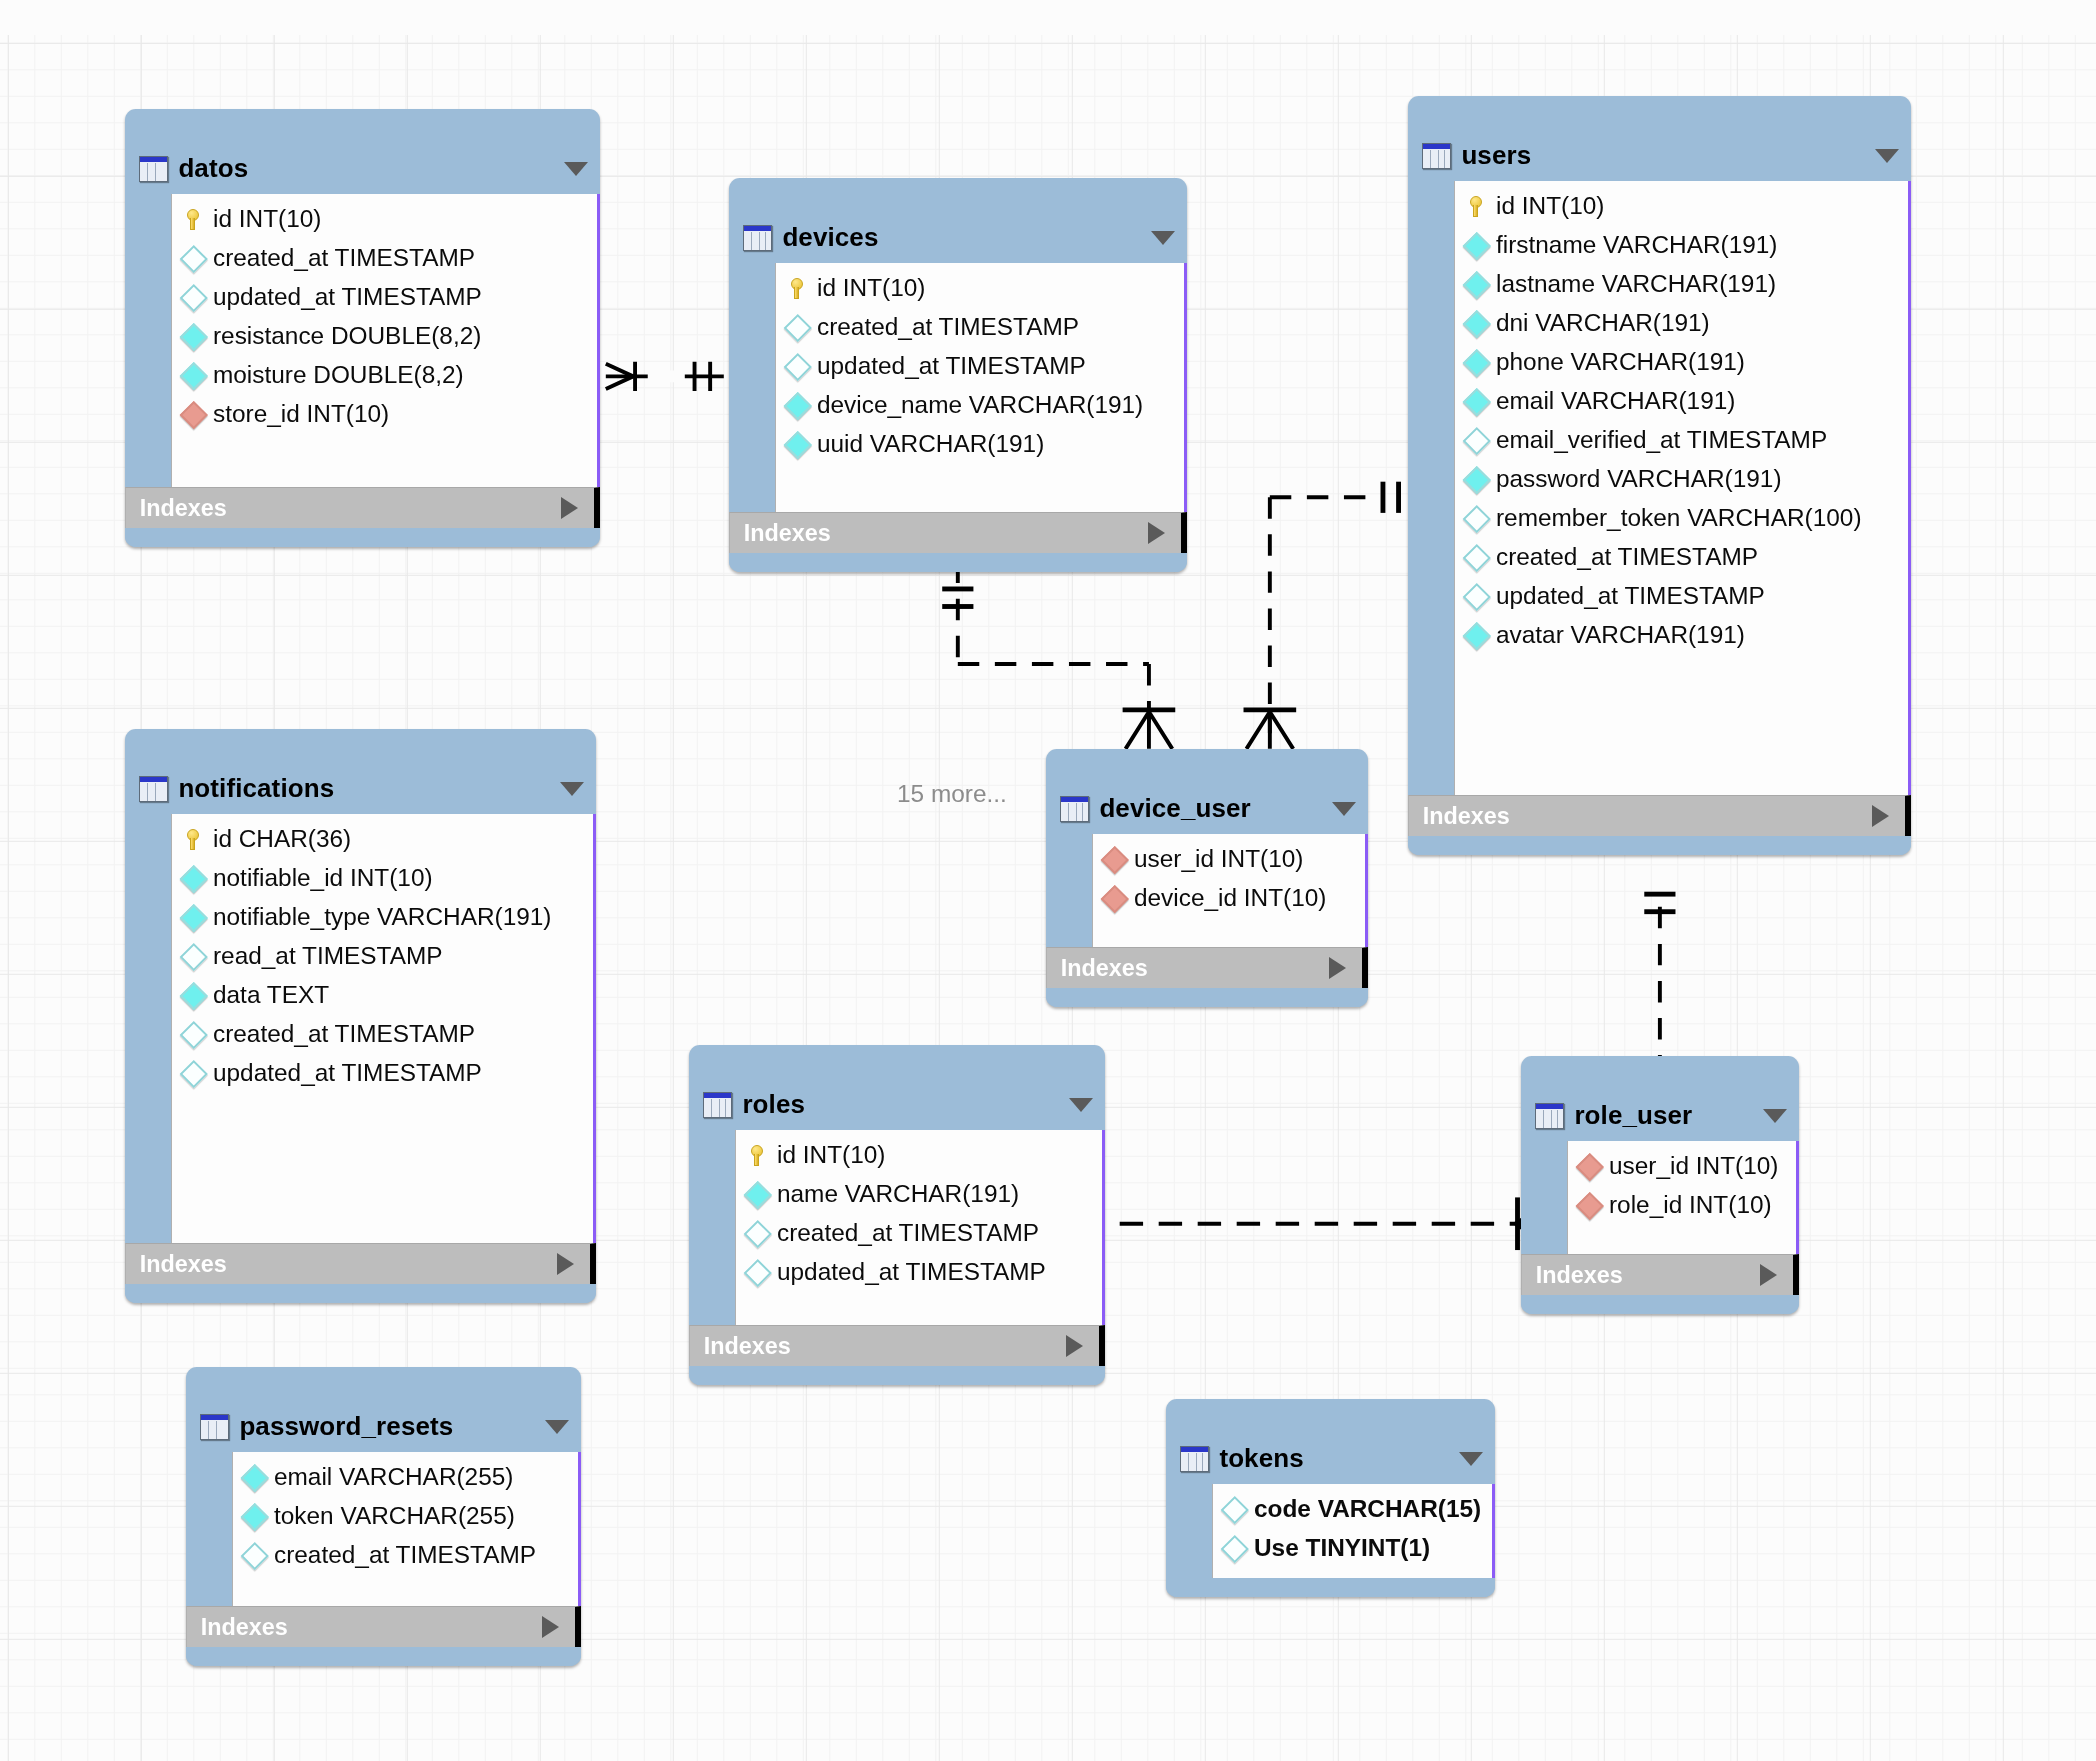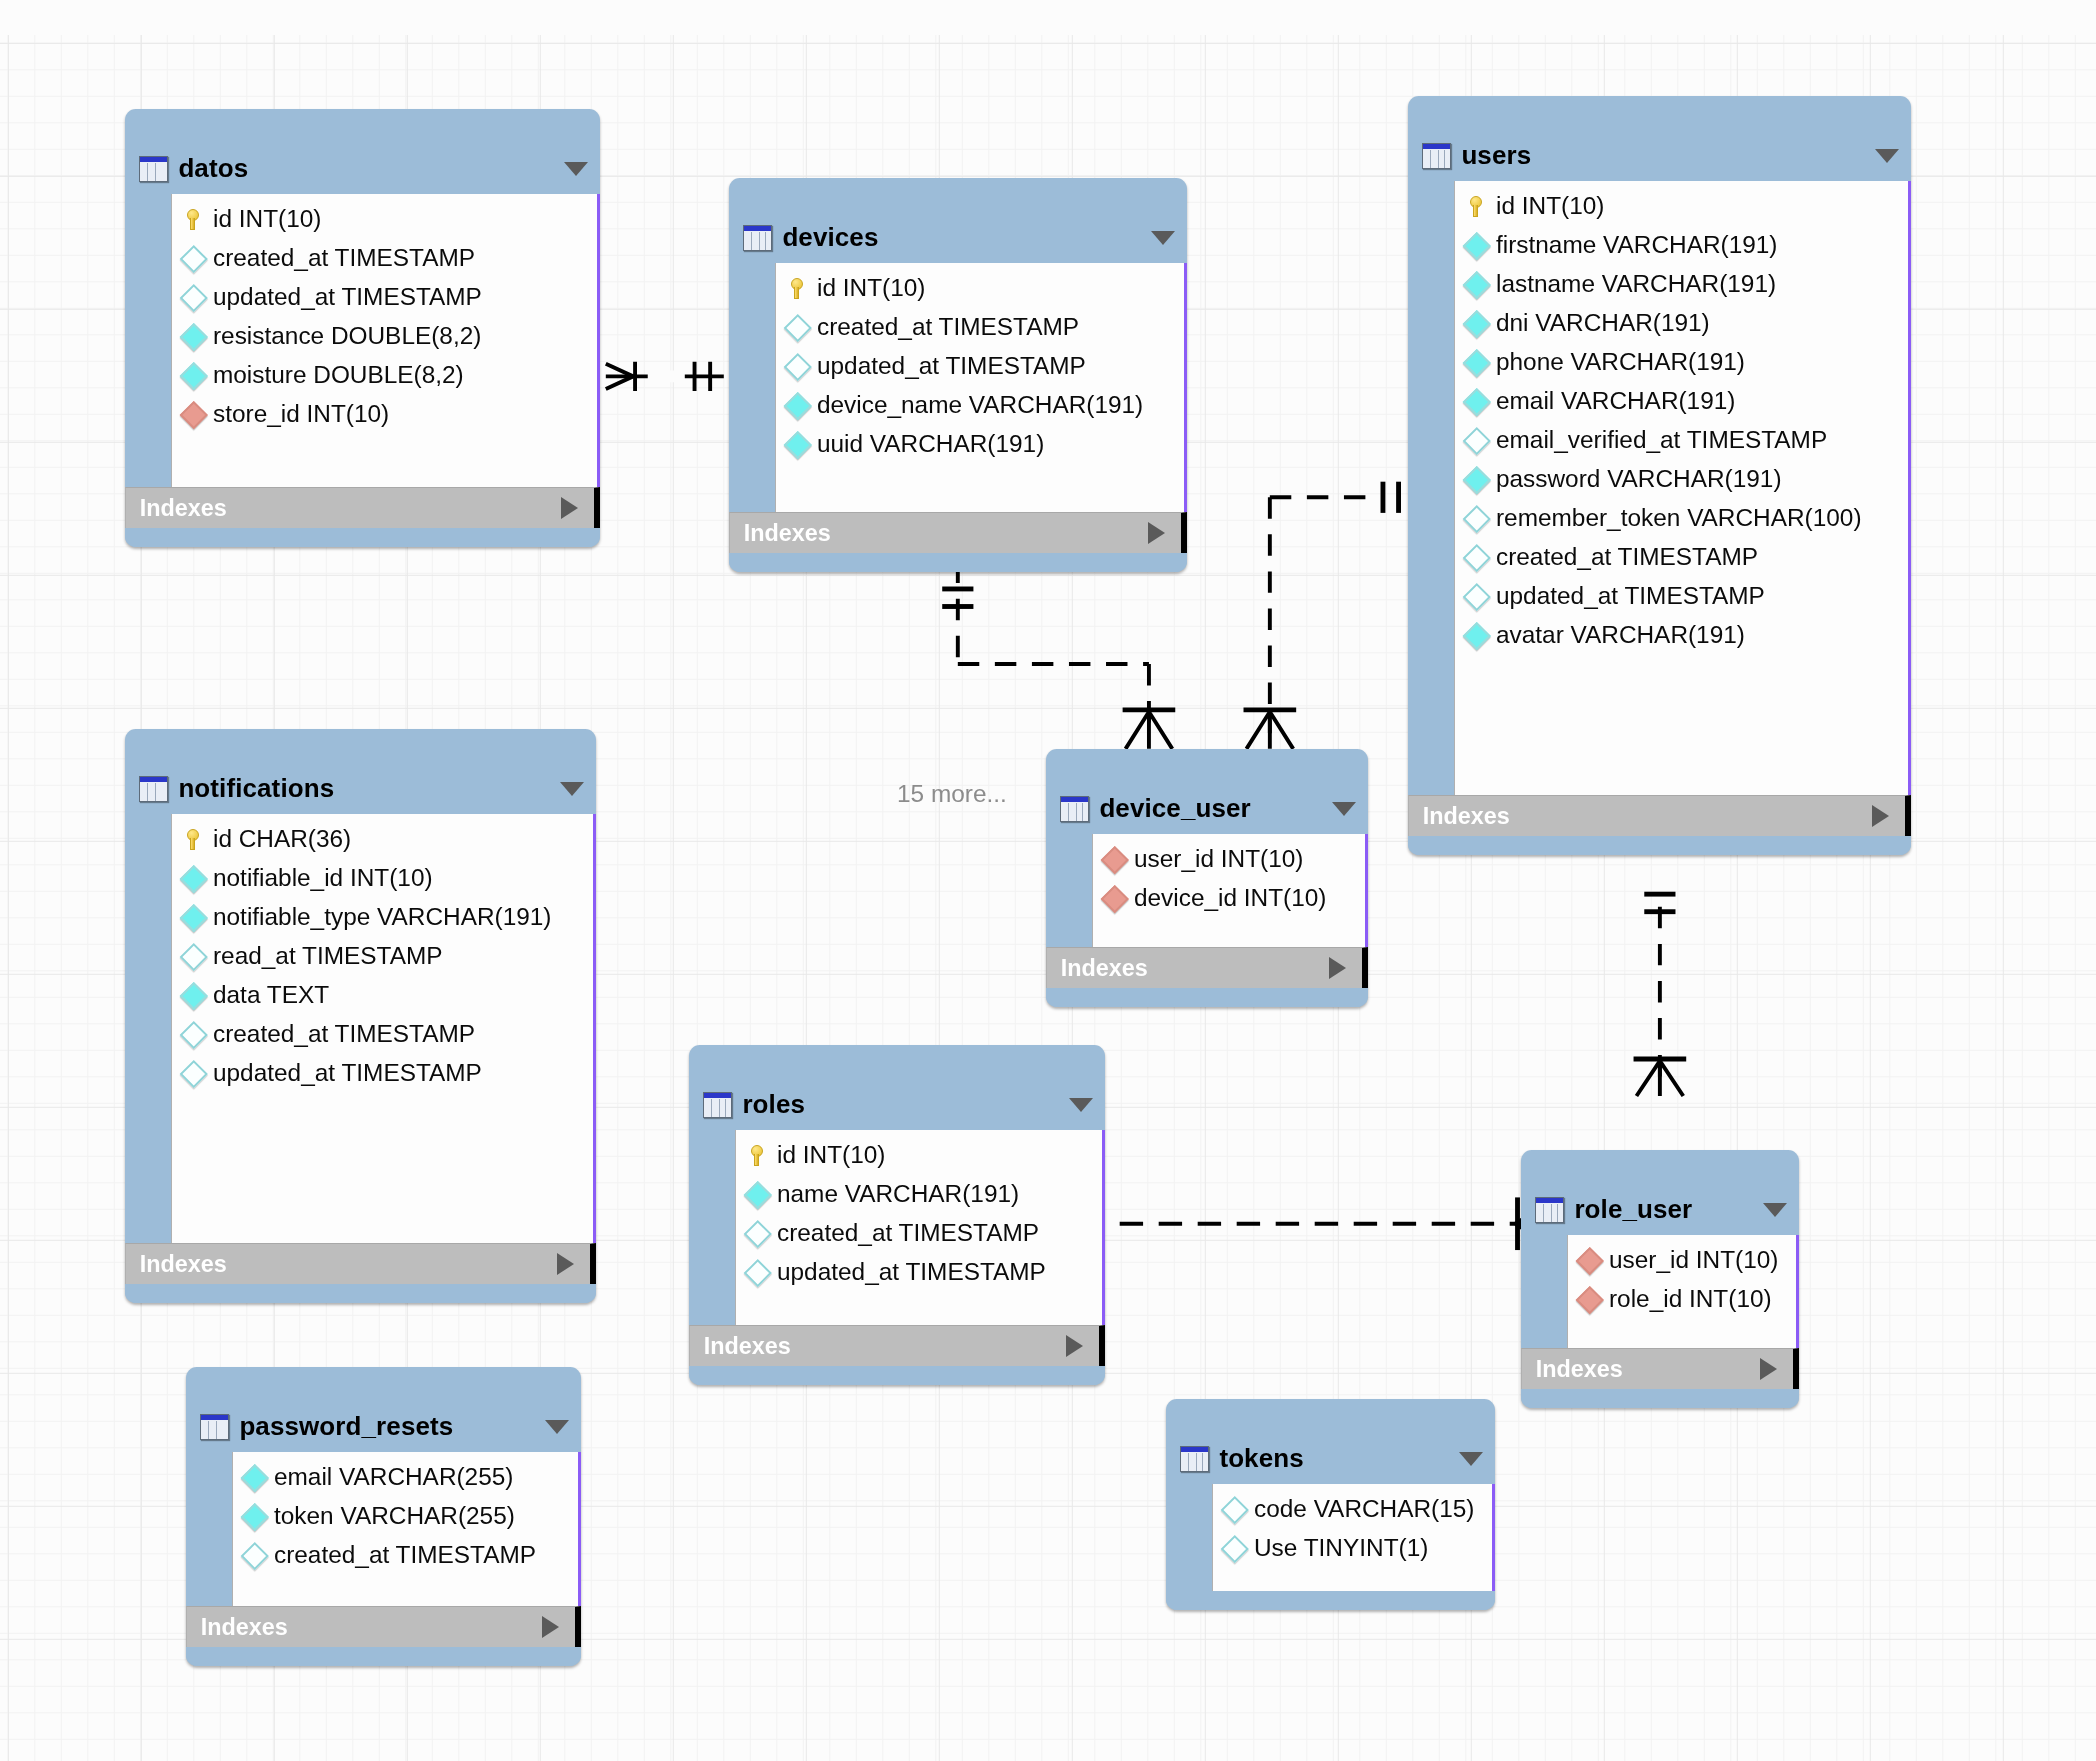--- a/index.html
+++ b/index.html
@@ -493,21 +493,21 @@
             <span class="dia nullable"></span>
             <span class="col-txt">updated_at TIMESTAMP</span>
           </div>
         </div>
         <div class="tbl-idx">
           <span class="tbl-idx-label">Indexes</span>
           <span class="tri-right"></span>
         </div>
         <div class="tbl-foot"></div>
       </div>
-      <div class="tbl" style="left: 1521px; top: 1150px; width: 278px;">
+      <div class="tbl" style="left: 1521px; top: 1056px; width: 278px;">
         <div class="tbl-head">
           <div class="tbl-icon"></div>
           <div class="tbl-name">role_user</div>
           <div class="caret"></div>
         </div>
         <div class="tbl-body" style="height: 113px;">
           <div class="col">
             <span class="dia fk"></span>
             <span class="col-txt">user_id INT(10)</span>
           </div>
@@ -547,21 +547,21 @@
           <span class="tri-right"></span>
         </div>
         <div class="tbl-foot"></div>
       </div>
       <div class="tbl" style="left: 1166px; top: 1399px; width: 329px;">
         <div class="tbl-head">
           <div class="tbl-icon"></div>
           <div class="tbl-name">tokens</div>
           <div class="caret"></div>
         </div>
-        <div class="tbl-body" style="height: 107px;">
+        <div class="tbl-body" style="height: 94px; font-weight: bold;">
           <div class="col">
             <span class="dia nullable"></span>
             <span class="col-txt">code VARCHAR(15)</span>
           </div>
           <div class="col">
             <span class="dia nullable"></span>
             <span class="col-txt">Use TINYINT(1)</span>
           </div>
         </div>
         <div class="tbl-foot"></div>

